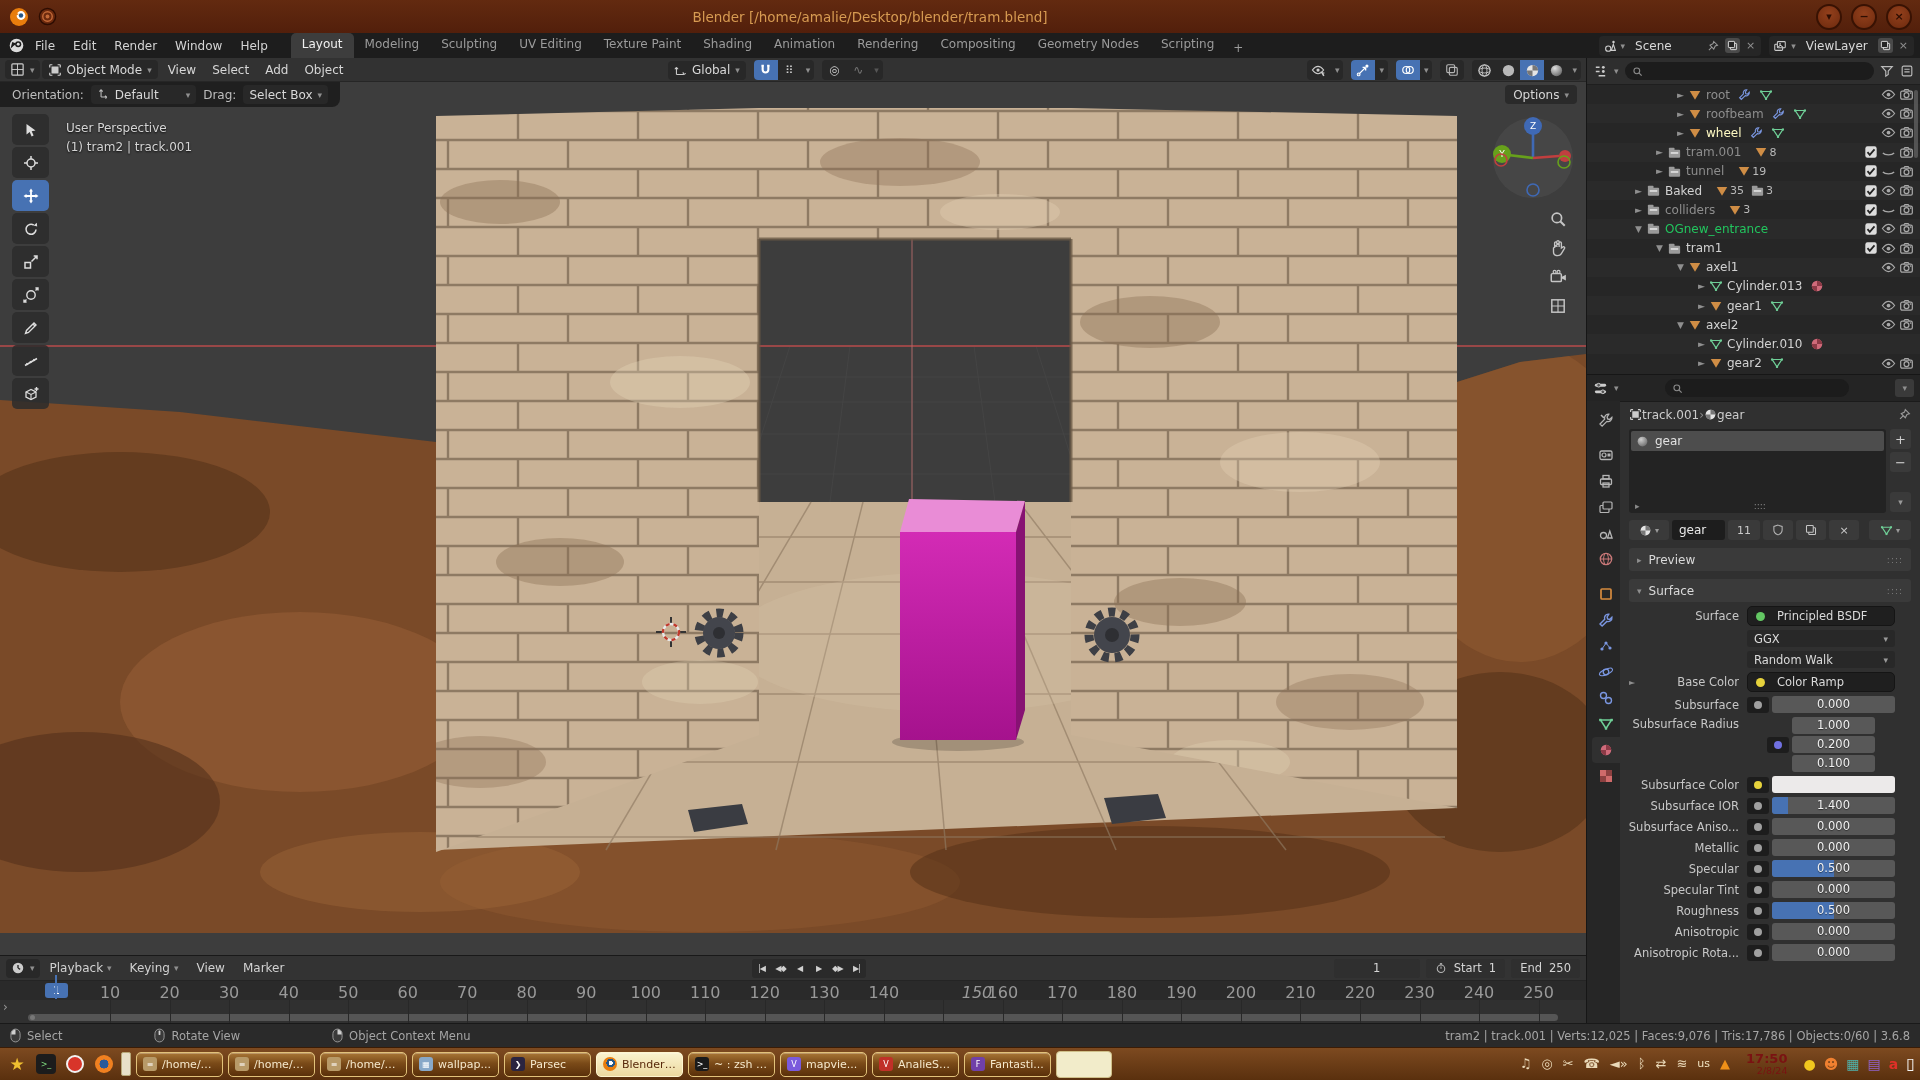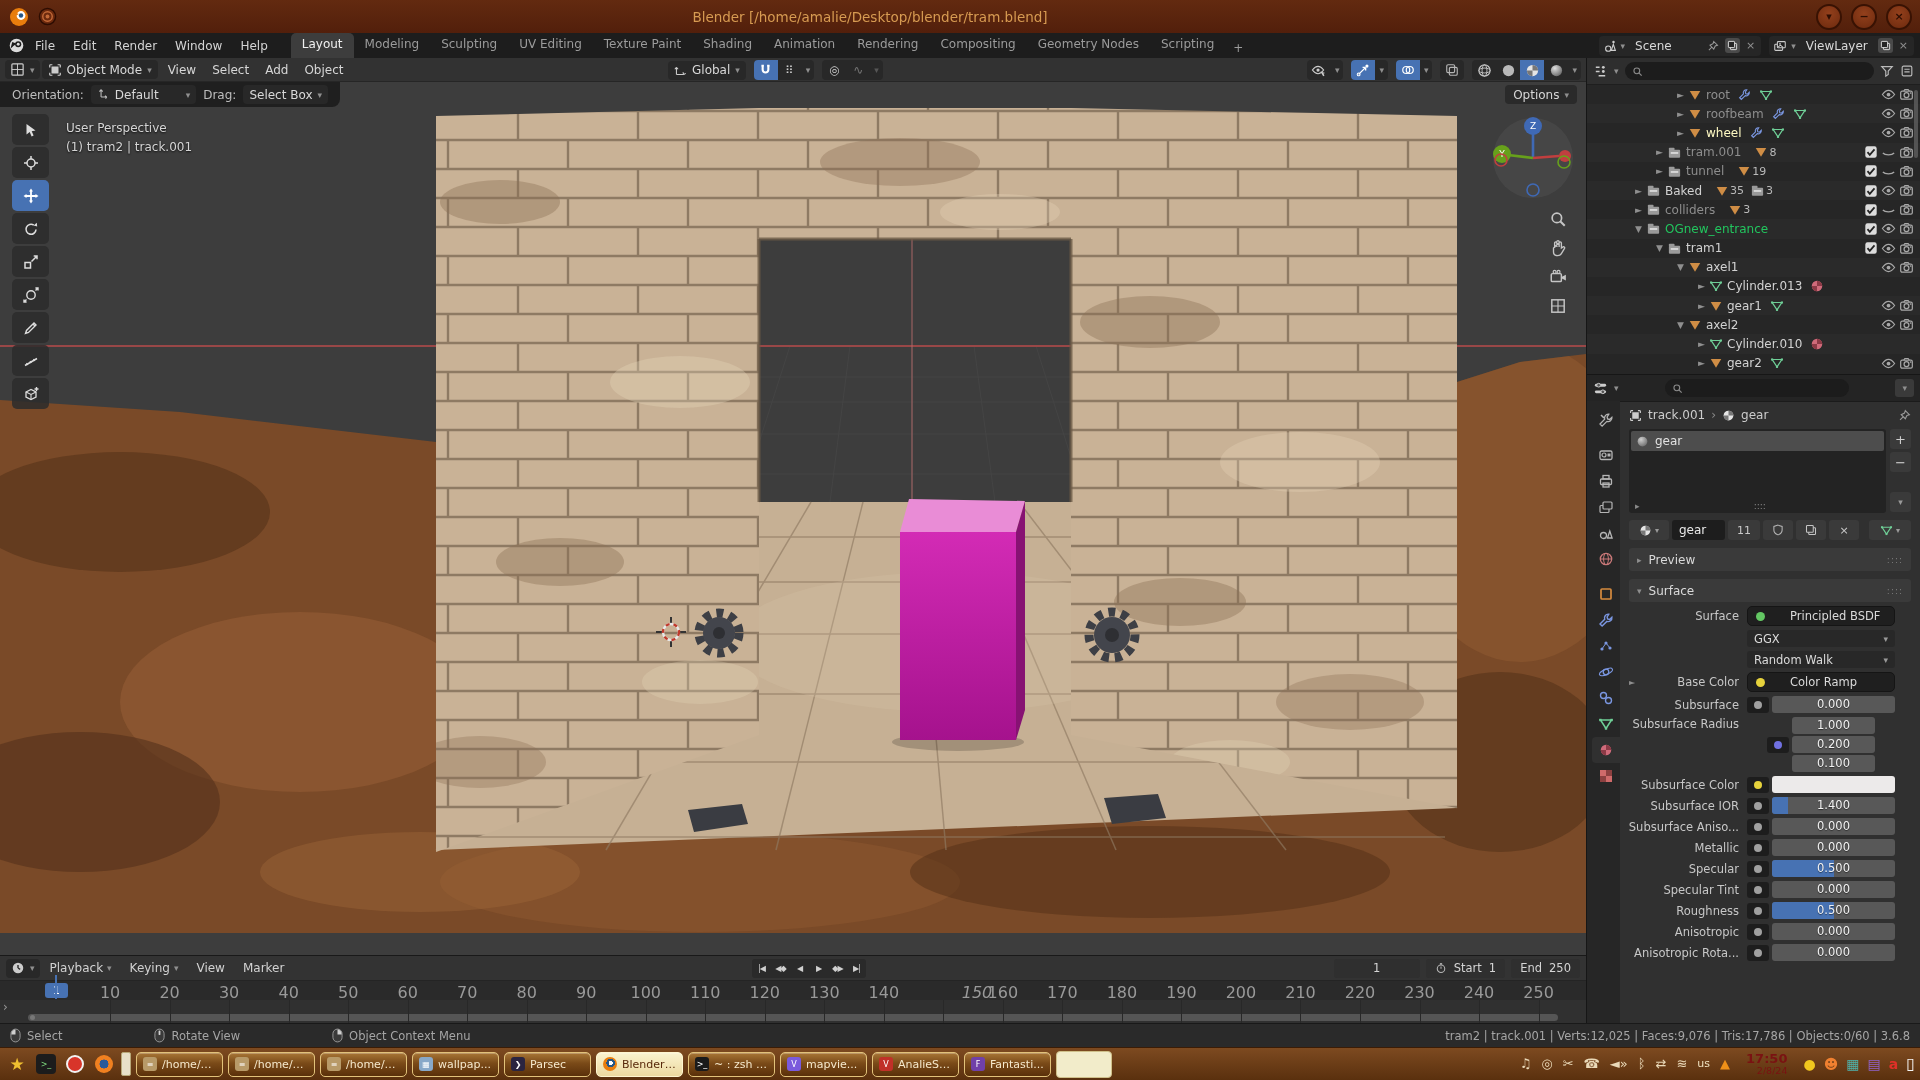--- a/index.html
+++ b/index.html
@@ -73,21 +73,21 @@
   
   .props{left:1586px;top:374px;width:334px;height:649px;background:#303030;border-left:1px solid #161616;
          border-top:1px solid #161616;box-sizing:border-box}
   .pr-head{height:26px;background:#242424;display:flex;align-items:center;padding:0 6px;gap:6px;border-bottom:1px solid #1b1b1b}
   .pr-tabs{position:absolute;left:0;top:26px;width:33px;bottom:0;background:#262626;display:flex;flex-direction:column;
            align-items:center;padding-top:6px;box-sizing:border-box}
   .pr-tab{width:28px;height:26px;display:flex;align-items:center;justify-content:center;border-radius:4px 0 0 4px;margin-left:5px}
   .pr-tab.active{background:#303030}
   .pr-tab.gap{margin-top:9px}
   .pr-body{position:absolute;left:33px;top:26px;right:0;bottom:0;padding:7px 9px;box-sizing:border-box;overflow:hidden}
-  .crumb{display:flex;align-items:flex-end;gap:6px;color:#cccccc}
+  .crumb{display:flex;align-items:flex-start;gap:0;color:#cccccc}
   .crumb .sep{color:#8a8a8a}
   .slot-wrap{display:flex;margin-top:7px;gap:4px}
   .slot-list{flex:1;background:#232323;border-radius:3px;height:84px;padding:2px;box-sizing:border-box;position:relative}
   .slot-row{height:20px;background:#4d4d4d;border-radius:2px;display:flex;align-items:center;padding:0 5px;gap:6px;color:#e2e2e2}
   .slot-foot{position:absolute;bottom:2px;left:6px;right:6px;display:flex;color:#8a8a8a;font-size:9px}
   .slot-col{display:flex;flex-direction:column;gap:3px}
   .sq-btn{width:21px;height:20px;background:#3a3a3a;border-radius:3px;color:#cfcfcf;display:flex;align-items:center;justify-content:center;font-size:13px}
   .db-row{display:flex;margin-top:7px;gap:3px;align-items:center}
   .db-name{flex:1;height:20px;background:#1d1d1d;border-radius:3px;display:flex;align-items:center;padding:0 7px;color:#e8e8e8}
   .db-btn{height:20px;background:#3a3a3a;border-radius:3px;display:flex;align-items:center;justify-content:center;padding:0 4px;color:#c9c9c9;font-size:11px}
@@ -97,21 +97,21 @@
   .prow .lab{display:flex;align-items:center;justify-content:flex-end;color:#c7c7c7;font-size:11.5px;padding-right:8px;white-space:nowrap;overflow:hidden}
   .prow .lab .exp{margin-right:auto;color:#8f8f8f;font-size:8px}
   .prow .mid{display:flex;align-items:center;gap:3px}
   .socket{width:22px;height:16px;background:#1d1d1d;border-radius:3px;display:flex;align-items:center;justify-content:center;flex:none}
   .socket i{width:8px;height:8px;border-radius:50%;display:block}
   .slider{position:relative;flex:1;height:17px;background:#585858;border-radius:3px;overflow:hidden}
   .slider .fill{position:absolute;left:0;top:0;bottom:0;background:#4772b3}
   .slider .val{position:relative;display:block;text-align:center;line-height:17px;color:#f2f2f2;font-size:11.5px;text-shadow:0 1px 1px rgba(0,0,0,.5)}
   .selectc{flex:1;height:17px;background:#282828;border-radius:3px;display:flex;align-items:center;padding:0 7px;color:#dadada;font-size:11.5px}
   .selectc .car{margin-left:auto;color:#9a9a9a;font-size:9px}
-  .nodebtn{flex:1;height:18px;background:#1f1f1f;border-radius:5px;display:flex;align-items:center;padding:0 8px;gap:25px;color:#dadada;font-size:11.5px;border:1px solid #151515}
+  .nodebtn{flex:1;height:18px;background:#1f1f1f;border-radius:5px;display:flex;align-items:center;padding:0 8px;gap:12px;color:#dadada;font-size:11.5px;border:1px solid #151515}
   .nodebtn i{width:9px;height:9px;border-radius:50%}
   .swatch{flex:1;height:17px;background:#eceaea;border-radius:3px}
   .kdot{width:5px;height:5px;border-radius:50%;background:#9a9a9a;margin:0 auto}
   .vec{flex:1;display:flex;flex-direction:column;gap:2px}
 
   
   .timeline{left:0;top:955px;width:1586px;height:68px;background:#2b2b2b;border-top:1px solid #191919;box-sizing:border-box}
   .tl-head{height:24px;background:#333;display:flex;align-items:center;padding:0 6px;gap:2px;position:relative}
   .tl-menu{padding:0 8px;color:#d2d2d2;display:flex;align-items:center;gap:4px}
   .transport{position:absolute;left:752px;display:flex;background:#2a2a2a;border-radius:3px;height:19px}

